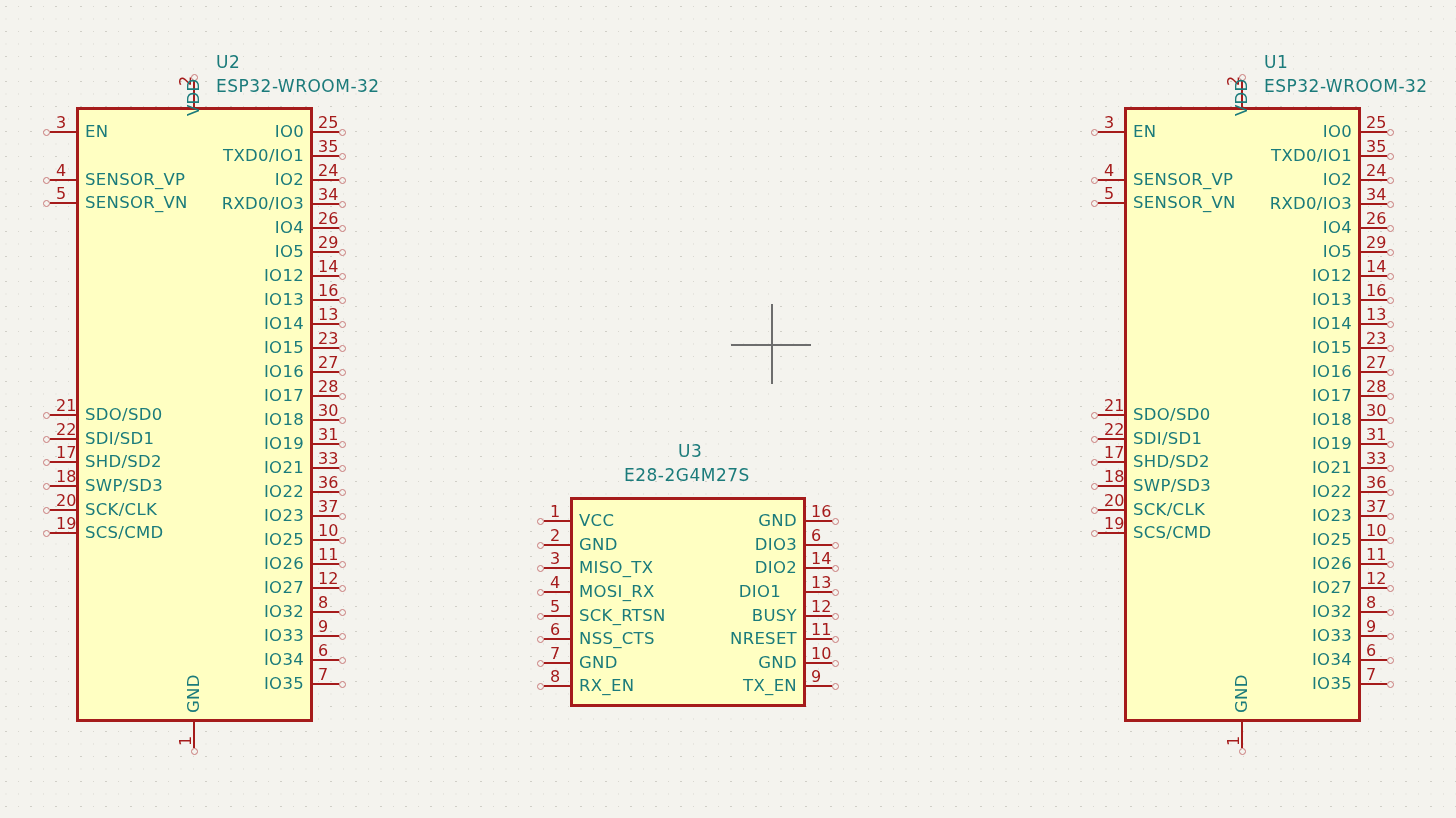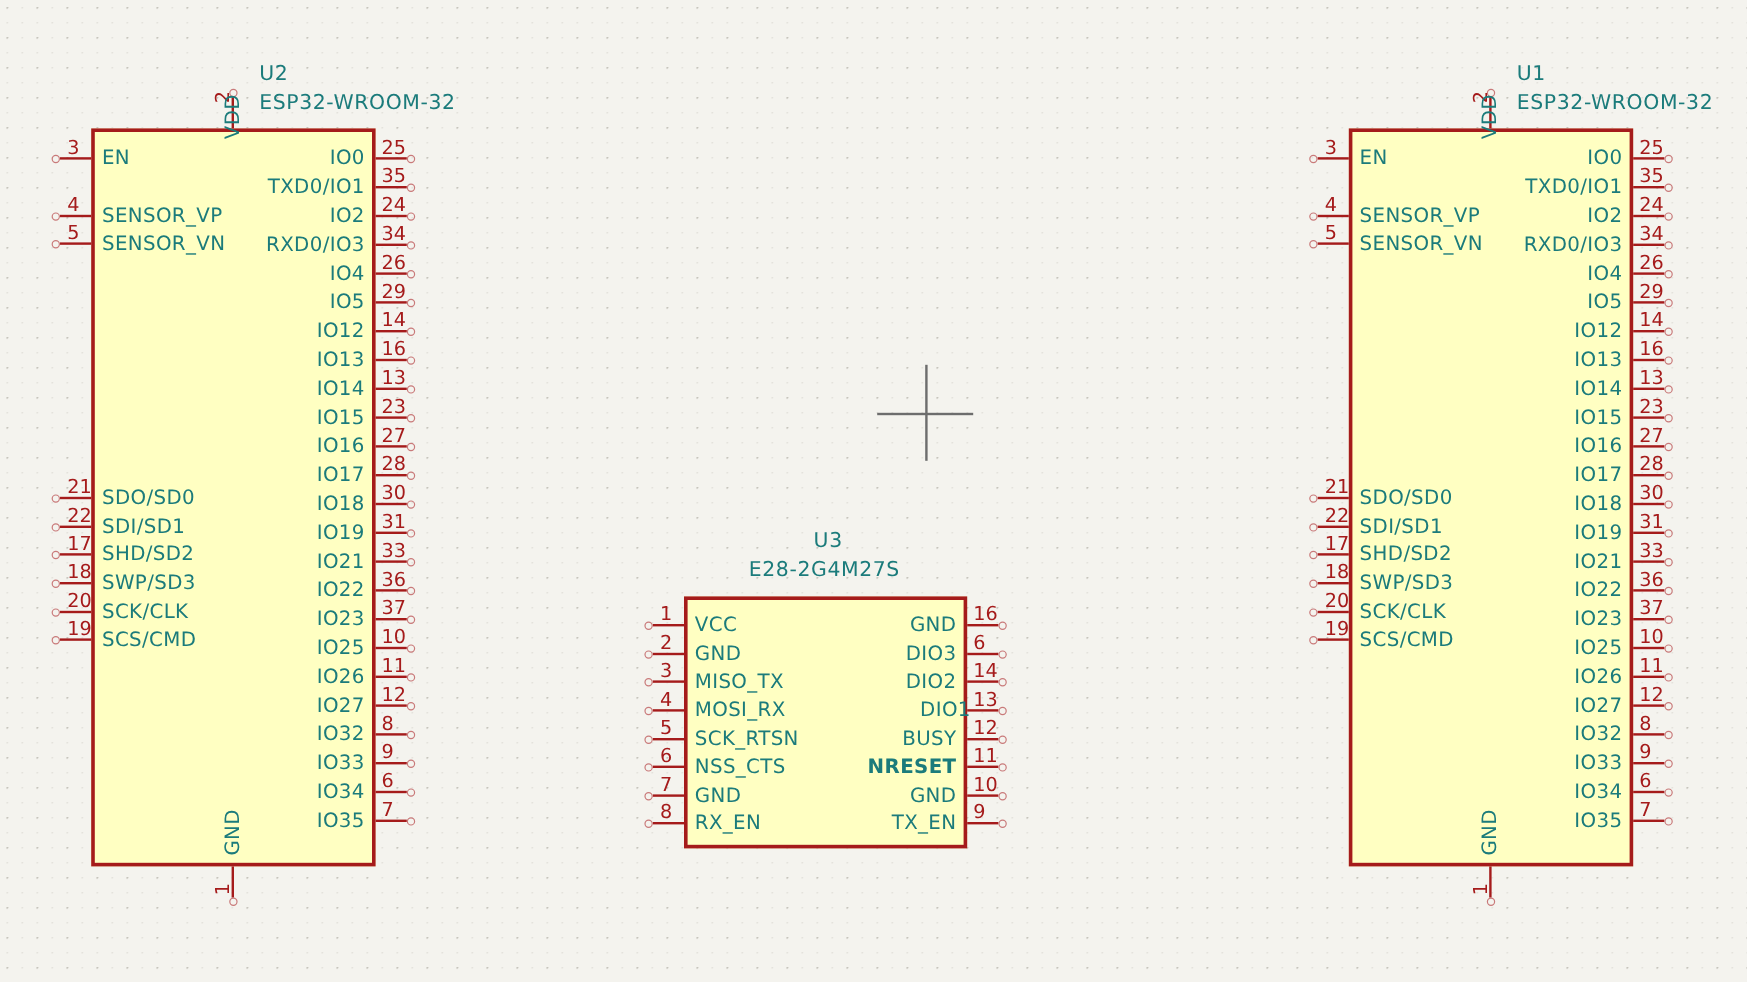--- a/index.html
+++ b/index.html
@@ -284,29 +284,29 @@
       <div class="pdot" style="left: 832px; top: 541.5px;"></div>
       <div class="pnum" style="left: 811px; top: 528px;">6</div>
       <div class="plabel r" style="left: 570px; top: 537px; width: 227px;">DIO3</div>
       <div class="stub" style="left: 806px; top: 567px; width: 26px;"></div>
       <div class="pdot" style="left: 832px; top: 564.5px;"></div>
       <div class="pnum" style="left: 811px; top: 551px;">14</div>
       <div class="plabel r" style="left: 570px; top: 560px; width: 227px;">DIO2</div>
       <div class="stub" style="left: 806px; top: 591px; width: 26px;"></div>
       <div class="pdot" style="left: 832px; top: 588.5px;"></div>
       <div class="pnum" style="left: 811px; top: 575px;">13</div>
-      <div class="plabel r" style="left: 582px; top: 584px; width: 227px;">DIO1</div>
+      <div class="plabel r" style="left: 554px; top: 584px; width: 227px;">DIO1</div>
       <div class="stub" style="left: 806px; top: 615px; width: 26px;"></div>
       <div class="pdot" style="left: 832px; top: 612.5px;"></div>
       <div class="pnum" style="left: 811px; top: 599px;">12</div>
       <div class="plabel r" style="left: 570px; top: 608px; width: 227px;">BUSY</div>
       <div class="stub" style="left: 806px; top: 638px; width: 26px;"></div>
       <div class="pdot" style="left: 832px; top: 635.5px;"></div>
       <div class="pnum" style="left: 811px; top: 622px;">11</div>
-      <div class="plabel r" style="left: 570px; top: 631px; width: 227px; font-weight: bold;">NRESET</div>
+      <div class="plabel r" style="left: 570px; top: 631px; width: 227px;">NRESET</div>
       <div class="stub" style="left: 806px; top: 662px; width: 26px;"></div>
       <div class="pdot" style="left: 832px; top: 659.5px;"></div>
       <div class="pnum" style="left: 811px; top: 646px;">10</div>
       <div class="plabel r" style="left: 570px; top: 655px; width: 227px;">GND</div>
       <div class="stub" style="left: 806px; top: 685px; width: 26px;"></div>
       <div class="pdot" style="left: 832px; top: 682.5px;"></div>
       <div class="pnum" style="left: 811px; top: 669px;">9</div>
       <div class="plabel r" style="left: 570px; top: 678px; width: 227px;">TX_EN</div>
     </div>
     <div class="comp" style="left: 0px; top: 0px;">

